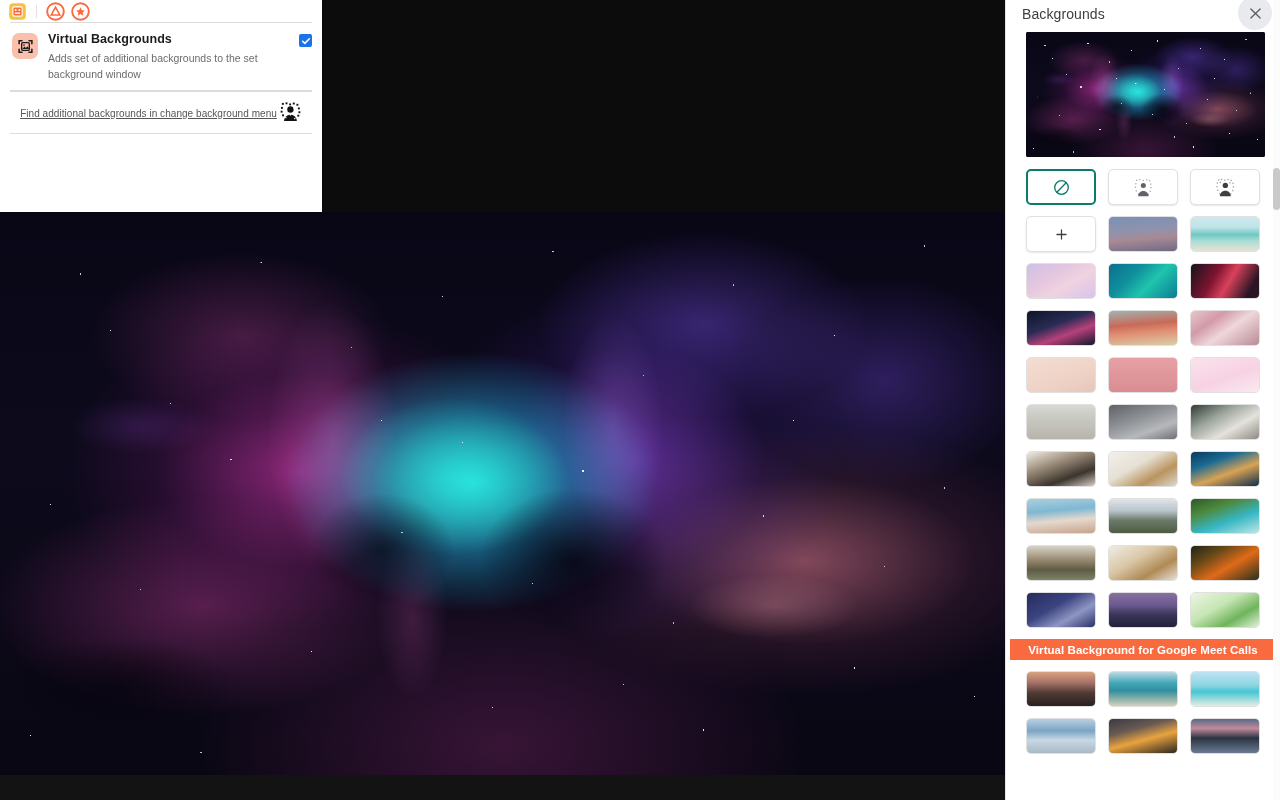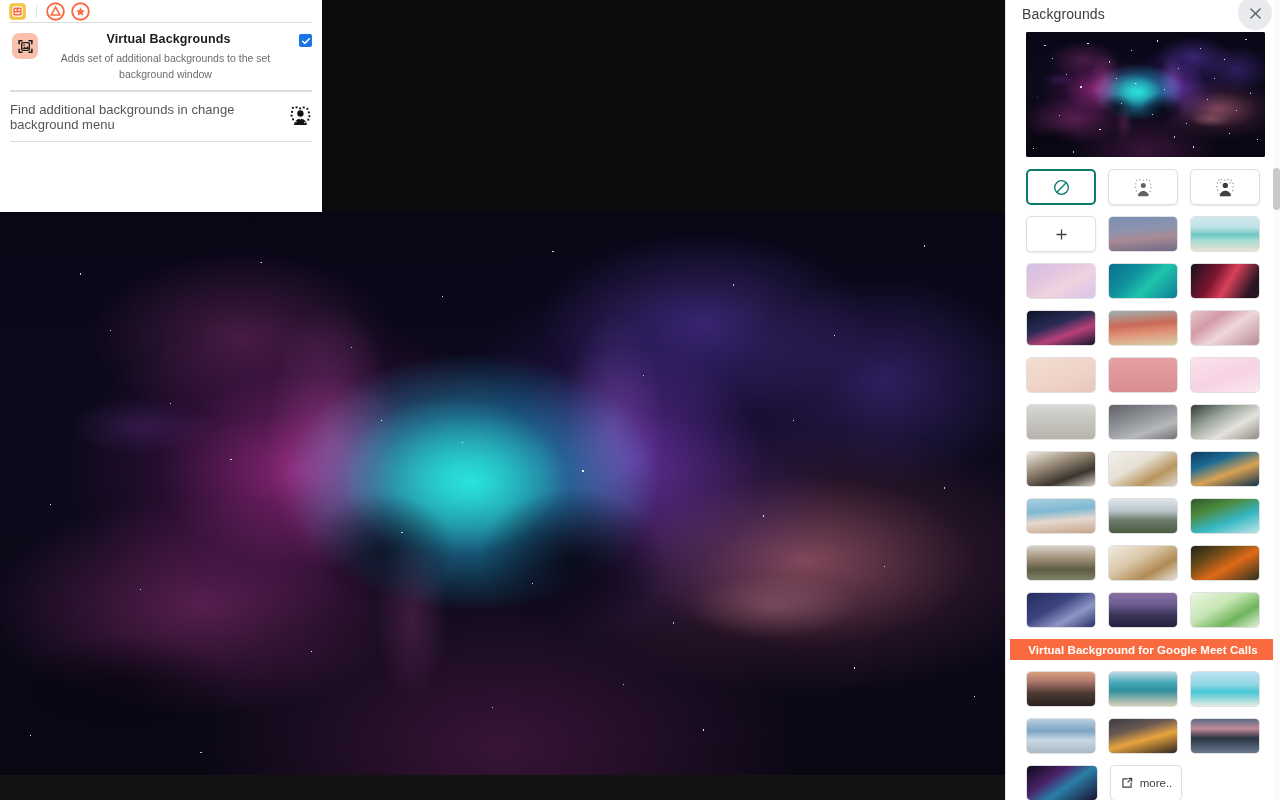--- a/index.html
+++ b/index.html
@@ -108,21 +108,21 @@
     height: 22px; display: flex; align-items: center; gap: 6px;
     padding: 0 8px; flex: none;
   }
   .ext-topbar .sep { width:1px; height:13px; background:#e2e2e2; margin:0 3px; }
   .ti { width:19px; height:19px; flex:none; display:block; }
 
   .hr { height:1px; background:#dcdcdc; margin:0 10px; flex:none; }
 
   .feature-row {
     display: flex; align-items: flex-start; gap: 10px;
-    padding: 9px 10px 8px 12px; flex:none;text-align:center;
+    padding: 9px 10px 8px 12px; flex:none;
   }
   .feature-ic {
     width: 26px; height: 26px; border-radius: 7px; background: #fbc0ac;
     flex: none; display:flex; align-items:center; justify-content:center;
     margin-top: 1px;
   }
   .feature-txt { flex: 1; min-width:0; }
   .feature-title {
     font-size: 12.5px; font-weight: 700; color: #1c1c1c; line-height: 15px;
     letter-spacing: .1px;
@@ -147,21 +147,21 @@
     font-size: 12.5px; font-weight: 700; letter-spacing: .15px;
     padding-right: 8px;
   }
   .load-btn svg { display:block; flex:none; }
 
   .ext-footer {
     display:flex; align-items:center; justify-content:center; gap:3px;
     padding: 10px 10px 9px 10px; flex:none;
   }
   .ext-footer span {
-    font-size: 13px; color: #555; letter-spacing: .05px;
+    font-size: 10px; color: #555; letter-spacing: .05px; text-decoration: underline;
   }
 
   
   .bg-panel {
     position: absolute; right: 0; top: 0; width: 275px; height: 800px;
     background: #ffffff; border-left: 1px solid #e6e6e6;
     overflow: hidden;
   }
   .bg-header {
     position:relative; height: 30px; padding: 4px 16px 0 16px;
@@ -529,31 +529,19 @@
             </button>
             <button class="tile plain">
               <span class="tile-img" style="background: linear-gradient(165deg, rgb(58, 58, 66) 0%, rgb(106, 90, 82) 32%, rgb(232, 163, 62) 58%, rgb(44, 38, 32) 100%);"></span>
             </button>
             <button class="tile plain">
               <span class="tile-img" style="background: linear-gradient(rgb(90, 106, 134) 0%, rgb(192, 138, 154) 28%, rgb(42, 52, 66) 56%, rgb(106, 122, 146) 100%);"></span>
             </button>
           </div>
         </div>
 
-      <div class="tile-row">
-        <button class="tile plain">
-          <span class="tile-img" style="background:linear-gradient(145deg,#0d0a1a 0%,#4a2268 35%,#2a7fa8 58%,#1a1030 100%)"></span>
-        </button>
-        <button class="more-btn">
-          <svg width="14" height="14" viewBox="0 0 24 24">
-            <path d="M5 5h7.5M5 5v14h14v-7.5" fill="none" stroke="#3c4043" stroke-width="2" stroke-linecap="round"></path>
-            <path d="M13.6 10.4 20 4M15.2 4H20v4.8" fill="none" stroke="#3c4043" stroke-width="2" stroke-linecap="round" stroke-linejoin="round"></path>
-          </svg>
-          <span>more..</span>
-        </button>
-      </div>
     </div>
 
     <div class="vscroll">
       <div class="thumb"></div>
     </div>
   </div>
 </div>
 
 </body></html>

